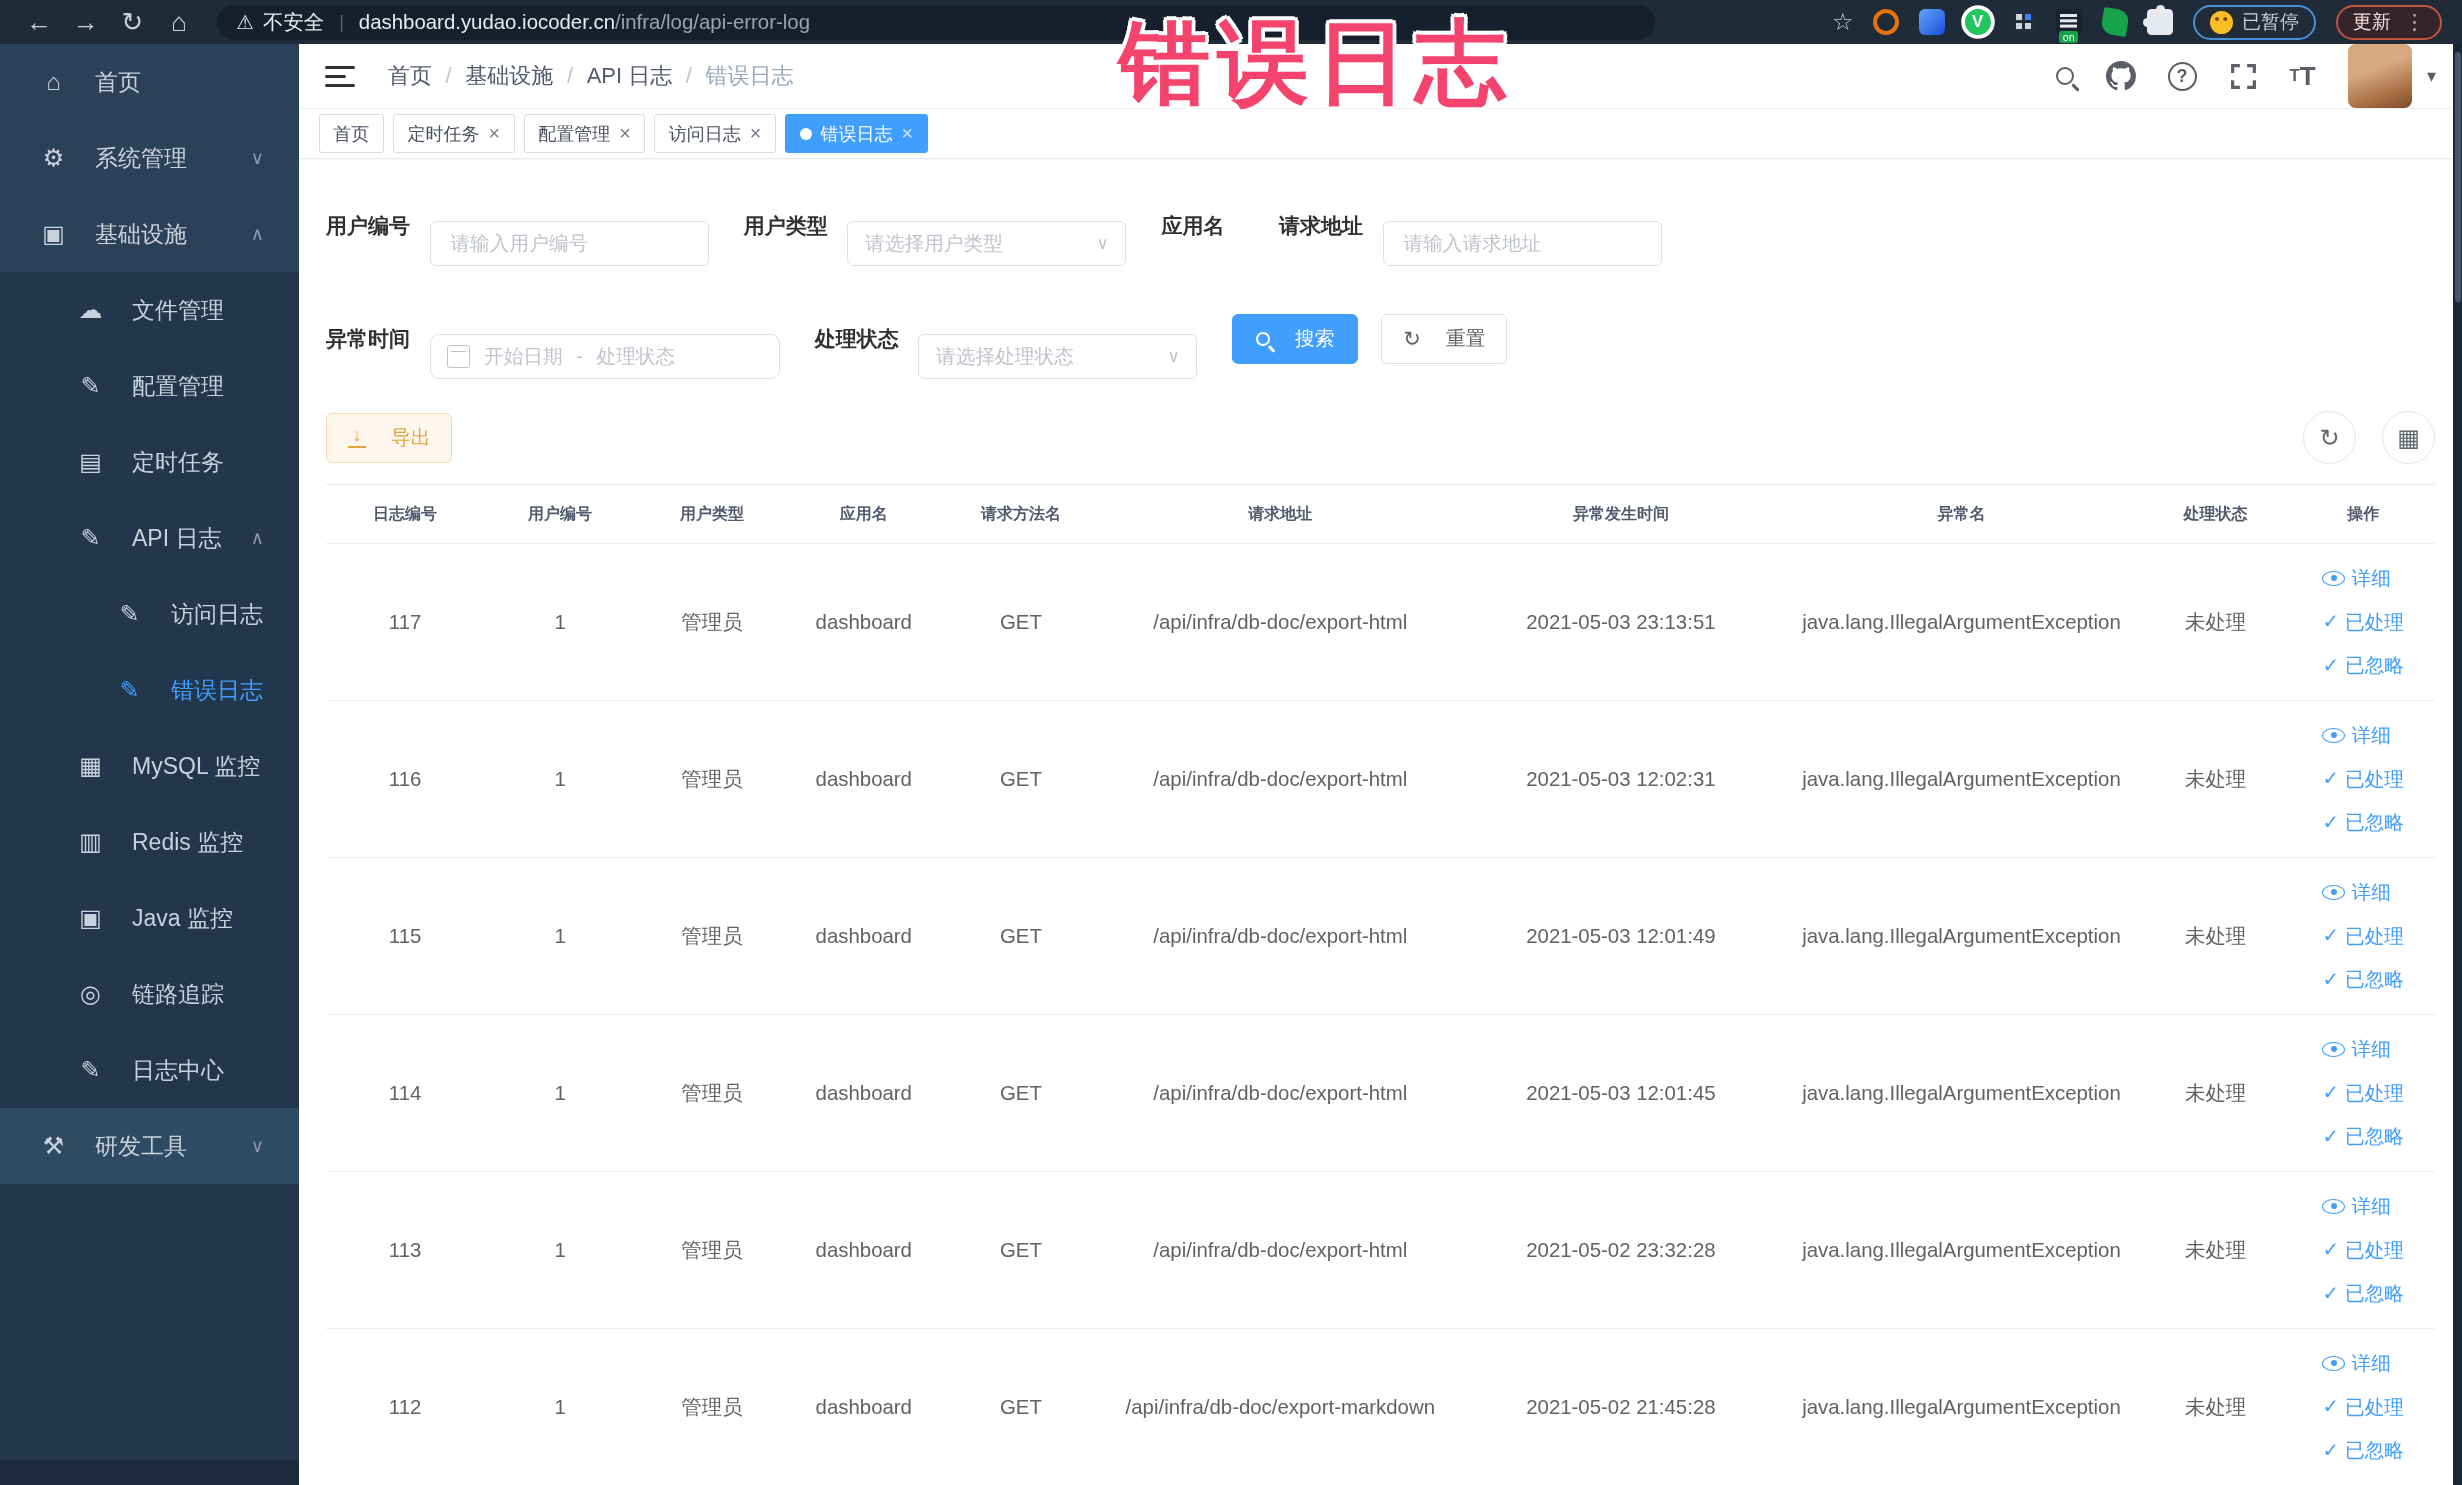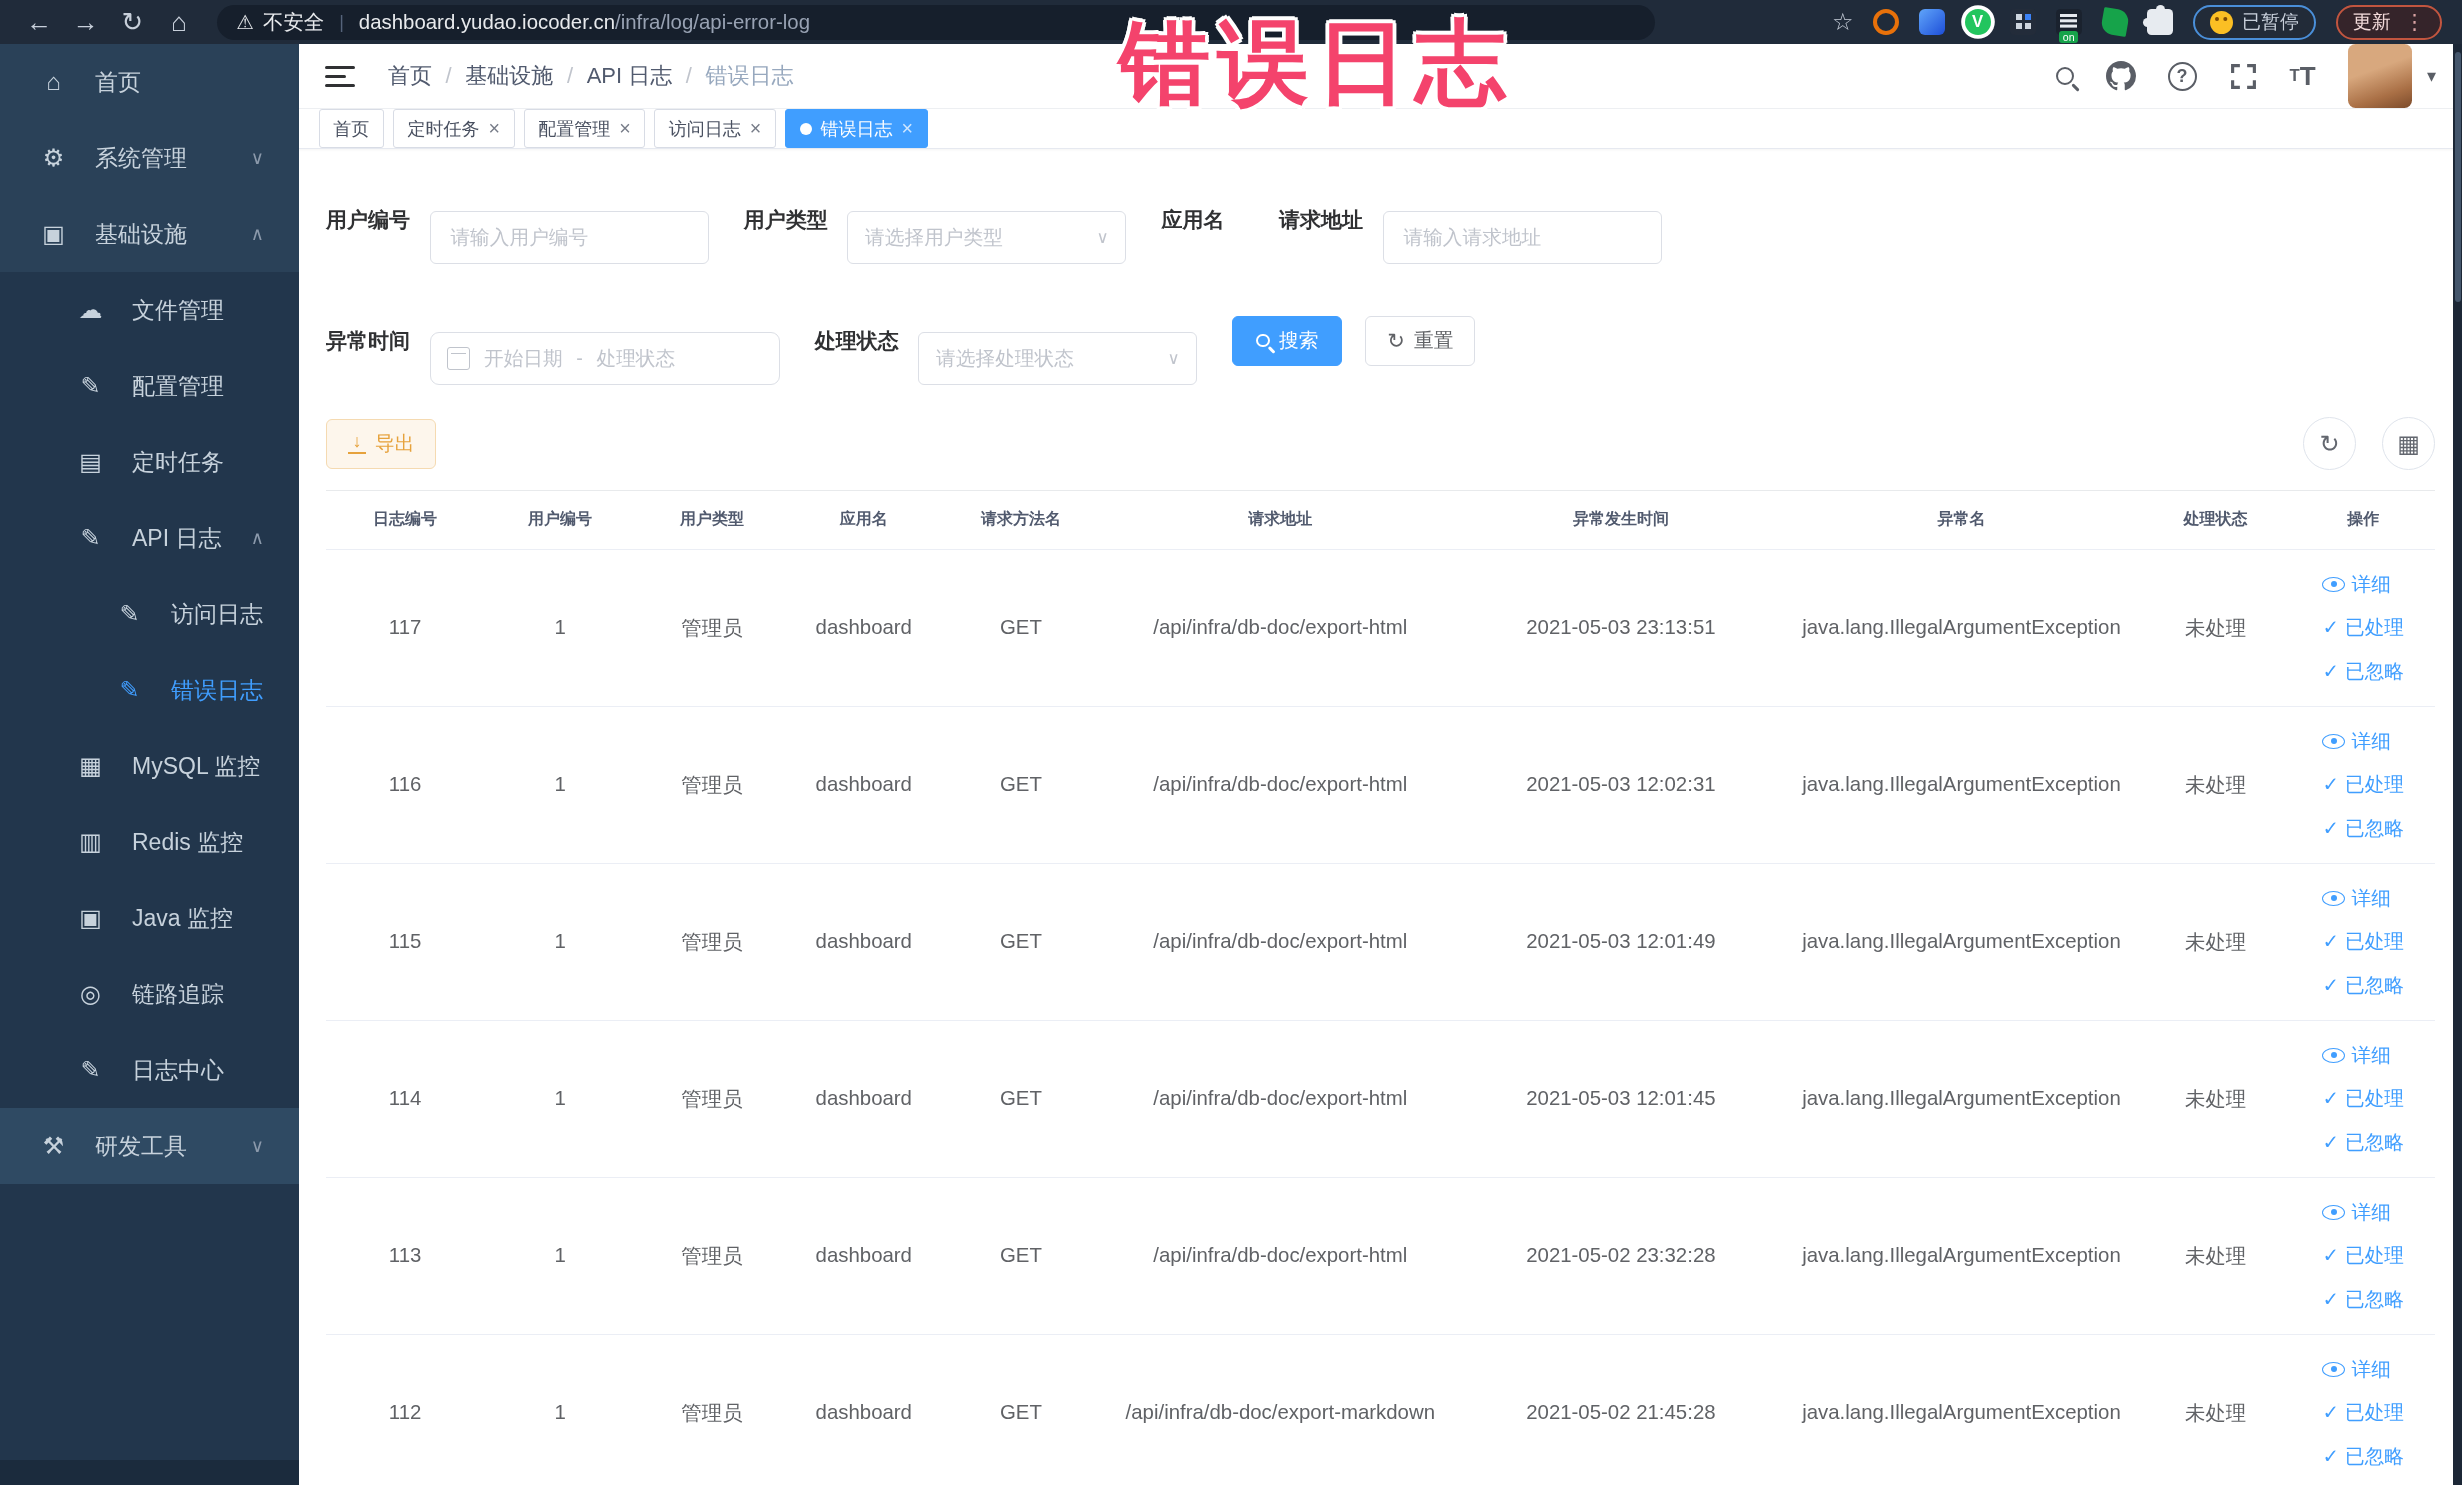--- a/index.html
+++ b/index.html
@@ -100,33 +100,33 @@
     font-size:18px; display:inline-flex; align-items:center; gap:9px; cursor:pointer; border-radius:3px; }
   .tag.active { background:#409EFF; border-color:#409EFF; color:#fff; }
   .tag-dot { width:12px; height:12px; border-radius:50%; background:#fff; }
   .tag-close { font-size:19.7px; opacity:.75; }
 
   .content { flex:1; padding:26px 27px 0 27px; position:relative; }
 
   
   .f-row { display:flex; align-items:center; margin-bottom:32px; }
   .f-label { font-size:21px; color:#303133; font-weight:bold; margin-right:19.7px; white-space:nowrap; }
-  .f-input, .f-select, .f-date { height:53px; border:0.8px solid #DCDFE6; border-radius:6px;
+  .f-input, .f-select, .f-date { height:45px; border:0.8px solid #DCDFE6; border-radius:6px;
     background:#fff; display:flex; align-items:center; font-size:19.7px; color:#C0C4CC;margin-top:36px; }
   input.f-input { width:279px; padding:0 19.7px; color:#606266; outline:none; }
   input.f-input::placeholder { color:#C0C4CC; }
   .f-select { width:279px; padding:0 16.7px; justify-content:space-between; cursor:pointer; }
   .sel-caret { color:#C0C4CC; font-size:16.7px; }
   .f-date { width:350px; padding:0 16.7px; gap:13.6px;border-radius:9px; }
   .icon-cal { width:23px; height:23px; border:1.5px solid #C0C4CC; border-radius:3px; position:relative; flex:0 0 auto; }
   .icon-cal::before { content:''; position:absolute; left:3px; top:4.5px; right:3px; height:1.5px; background:#C0C4CC; }
   .f-date .dash { color:#C0C4CC; }
   .gap { width:35px; flex:0 0 auto; }
   .btn { height:50px; border-radius:6px; font-size:19.7px; display:inline-flex; align-items:center;
-    justify-content:center; gap:9px; cursor:pointer; border:0.8px solid transparent; }
+    justify-content:center; gap:25px; cursor:pointer; border:0.8px solid transparent; }
   .btn-search { background:#409EFF; border-color:#409EFF; color:#fff; padding:0 23px; margin-left:35px; }
   .btn-search .icon-search { width:13.6px; height:13.6px; border-width:2.3px; }
   .btn-search .icon-search::after { left:12px; top:10.6px; height:7.6px; }
   .btn-reset { background:#fff; border-color:#DCDFE6; color:#606266; padding:0 21px; margin-left:23px; }
   .icon-refresh { font-size:21px; line-height:1; }
 
   
   .table-toolbar { display:flex; align-items:center; justify-content:space-between; margin:4.5px 0 19.7px; }
   .btn-export { background:#FDF6EC; border-color:#F5DAB1; color:#E6A23C; padding:0 21px; height:50px; }
   .icon-download { display:inline-flex; flex-direction:column; align-items:center; line-height:.9; font-size:18px; }

